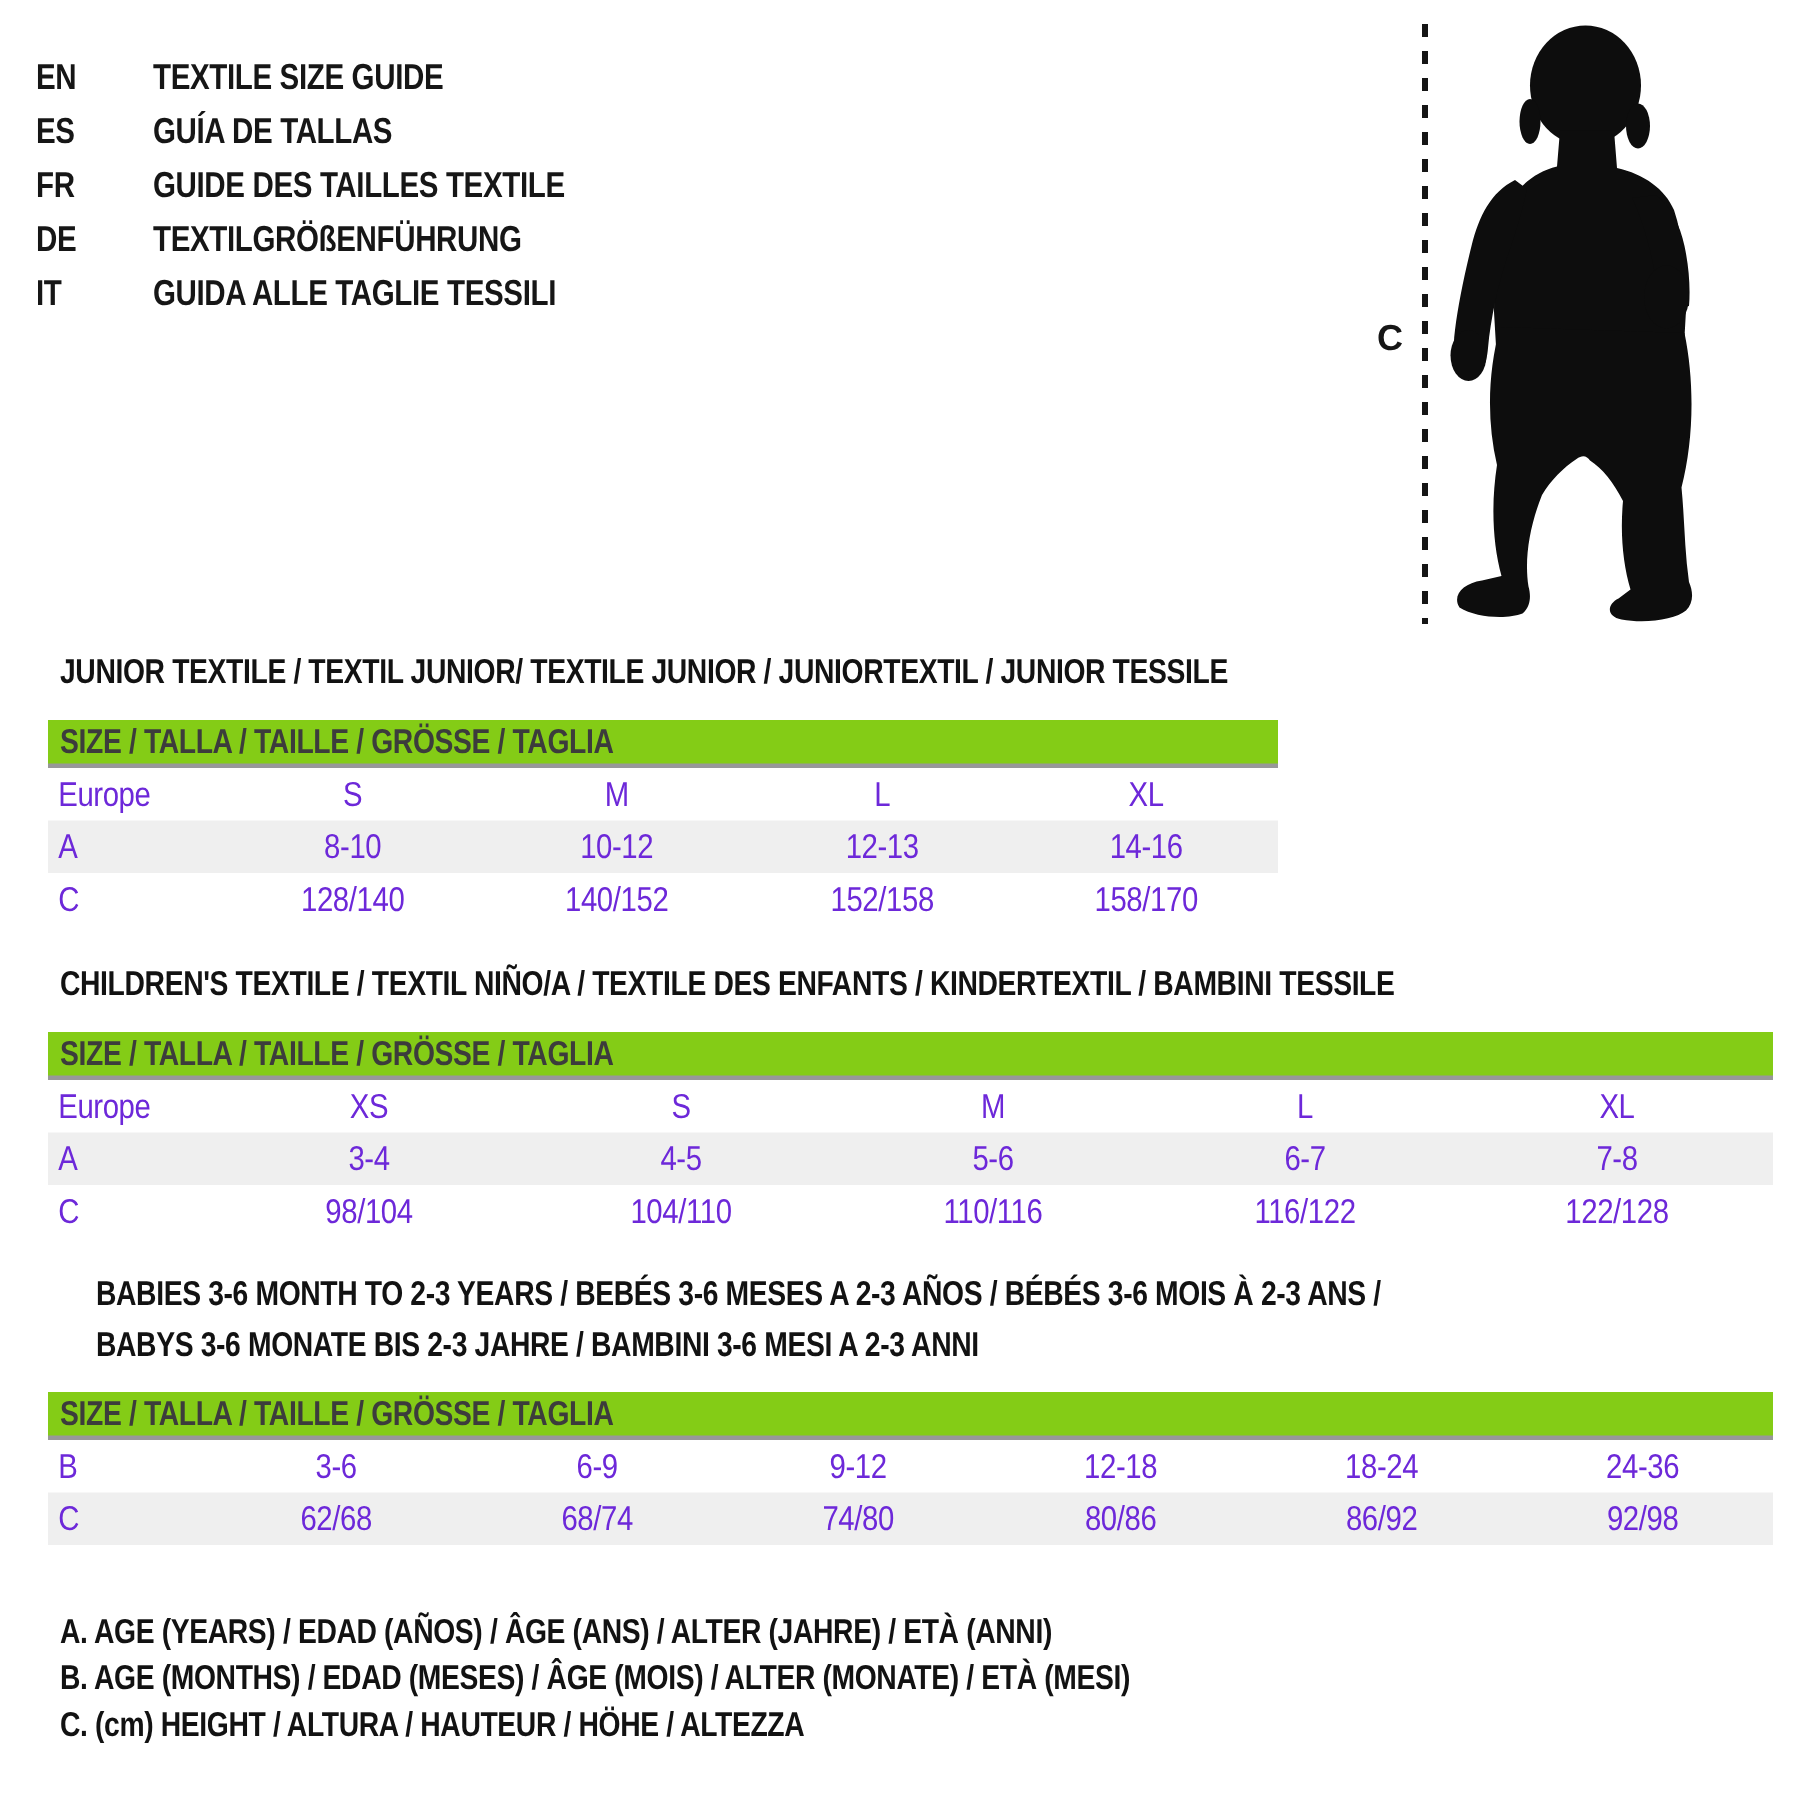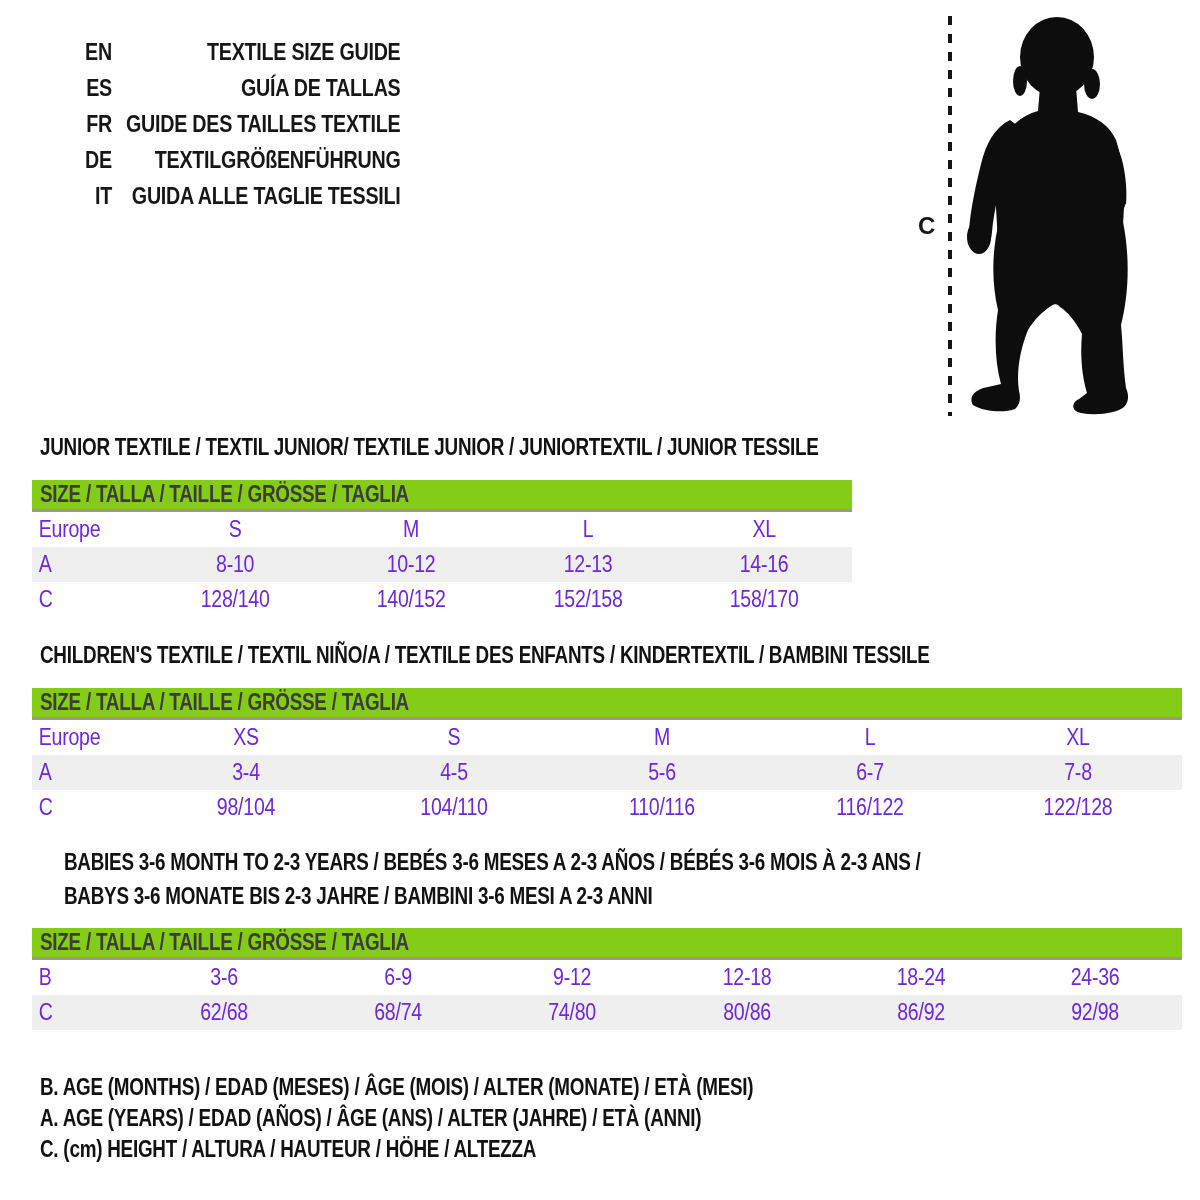--- a/index.html
+++ b/index.html
@@ -44,21 +44,21 @@
   .cell-val   { text-align:center; transform:scaleX(0.85); transform-origin:50% 50%; letter-spacing:-0.3px; }
 
   
   .legend-line { height:31px; font-weight:700; font-size:23px; color:#121212; }
 
   svg { display:block; }
 </style>
 </head>
 <body>
 
-<div class="abs" style="left:48px; top:34px;text-align:right;">
+<div class="abs" style="left:24px; top:34px;">
   <div class="lang-row">
     <span class="lang-code cond">EN</span>
     <span class="lang-label cond">TEXTILE SIZE GUIDE</span>
   </div>
   <div class="lang-row">
     <span class="lang-code cond">ES</span>
     <span class="lang-label cond">GUÍA DE TALLAS</span>
   </div>
   <div class="lang-row">
     <span class="lang-code cond">FR</span>
@@ -214,16 +214,16 @@
     <div class="cell-val">62/68</div>
     <div class="cell-val">68/74</div>
     <div class="cell-val">74/80</div>
     <div class="cell-val">80/86</div>
     <div class="cell-val">86/92</div>
     <div class="cell-val">92/98</div>
   </div>
 </div>
 
 <div class="abs" style="left:40px; top:1074px;">
+  <div class="legend-line"><span class="cond">A. AGE (YEARS) / EDAD (AÑOS) / ÂGE (ANS) / ALTER (JAHRE) / ETÀ (ANNI)</span></div>
   <div class="legend-line"><span class="cond">B. AGE (MONTHS) / EDAD (MESES) / ÂGE (MOIS) / ALTER (MONATE) / ETÀ (MESI)</span></div>
-  <div class="legend-line"><span class="cond">A. AGE (YEARS) / EDAD (AÑOS) / ÂGE (ANS) / ALTER (JAHRE) / ETÀ (ANNI)</span></div>
   <div class="legend-line"><span class="cond">C. (cm) HEIGHT / ALTURA / HAUTEUR / HÖHE / ALTEZZA</span></div>
 </div>
 
 </body></html>

